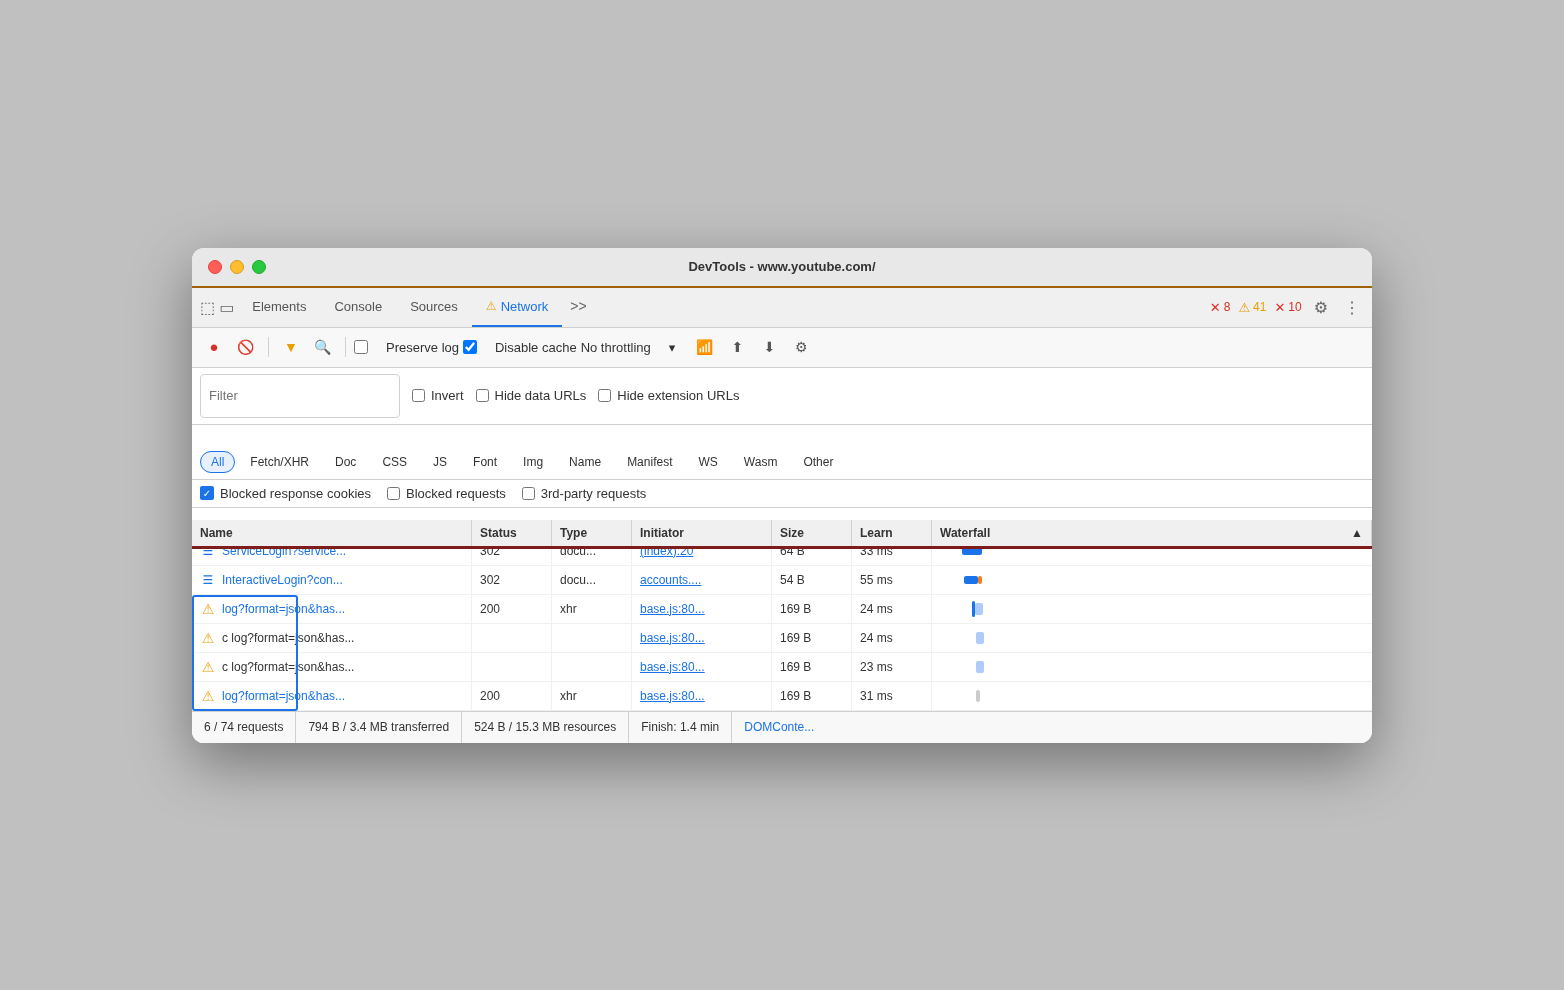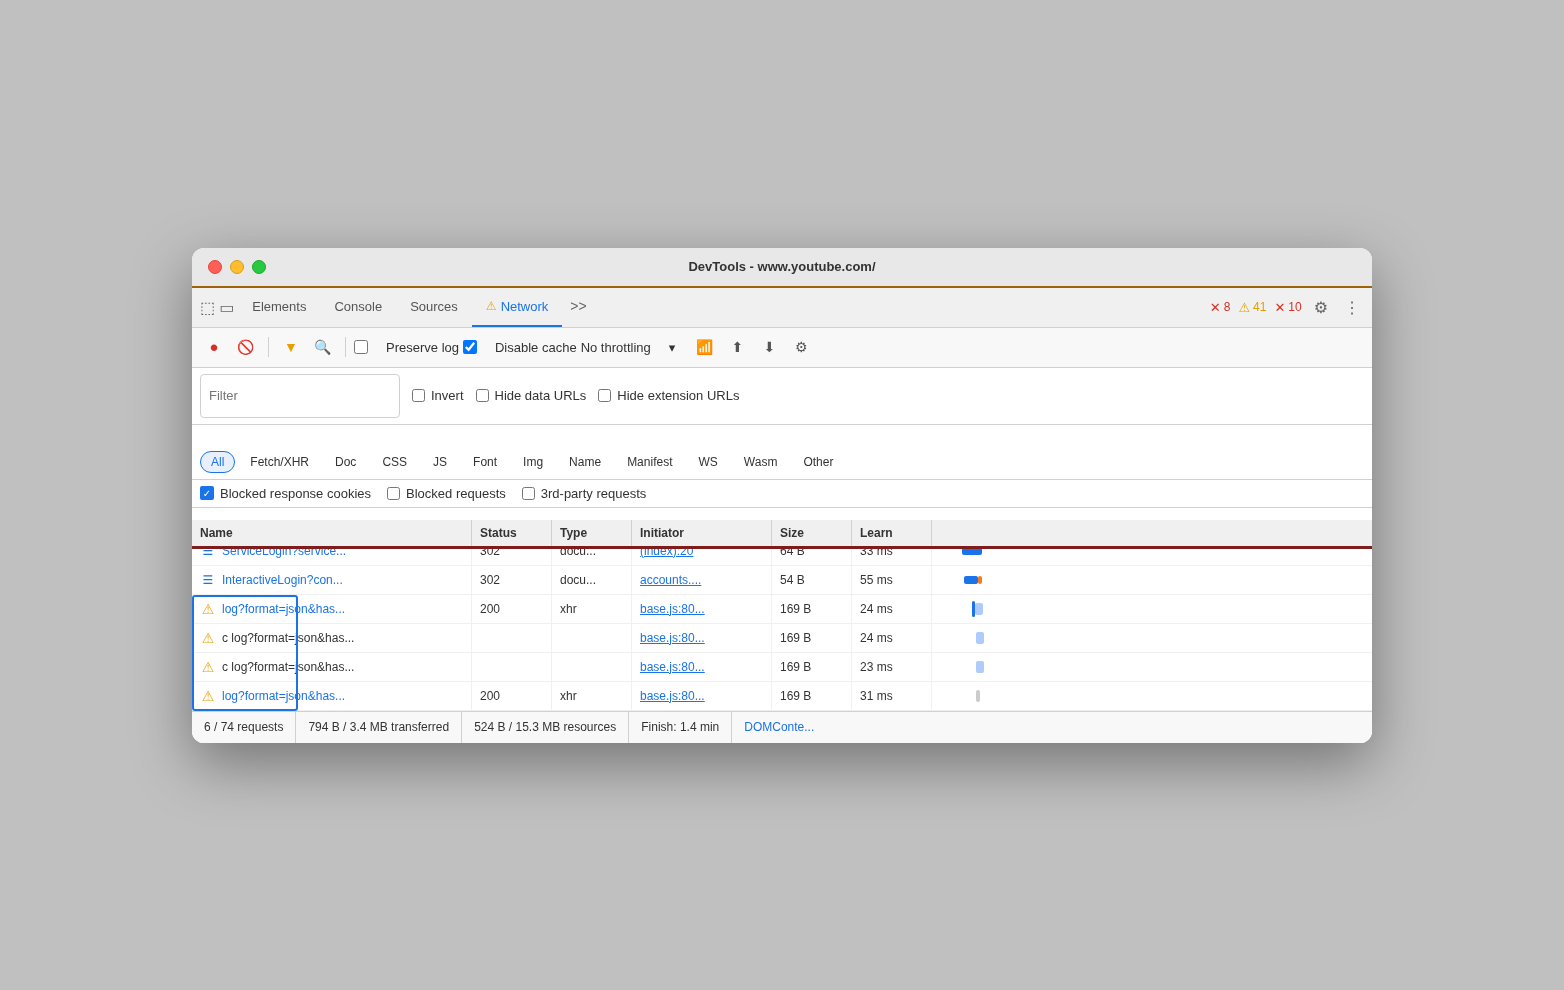--- a/index.html
+++ b/index.html
@@ -507,20 +507,24 @@
 
     <div class="network-table">
 
       <div class="table-header">
         <div class="table-header-cell">Name</div>
         <div class="table-header-cell">Status</div>
         <div class="table-header-cell">Type</div>
         <div class="table-header-cell">Initiator</div>
         <div class="table-header-cell">Size</div>
         <div class="table-header-cell">Learn</div>
+        <div class="table-header-cell">
+          Waterfall
+          <span style="margin-left:auto;">▲</span>
+        </div>
       </div>
 
       <div class="rows-wrapper">
 
         <div class="table-row">
           <div class="table-cell name-cell">
             <span class="row-icon doc-icon">☰</span>
             <span class="name-text">ServiceLogin?service...</span>
           </div>
           <div class="table-cell">302</div>

